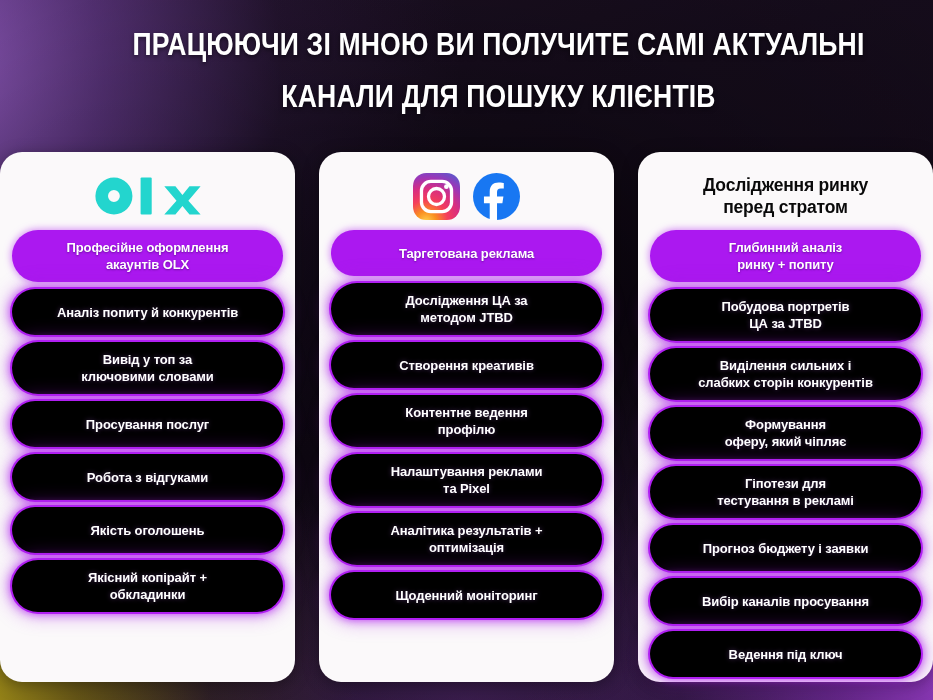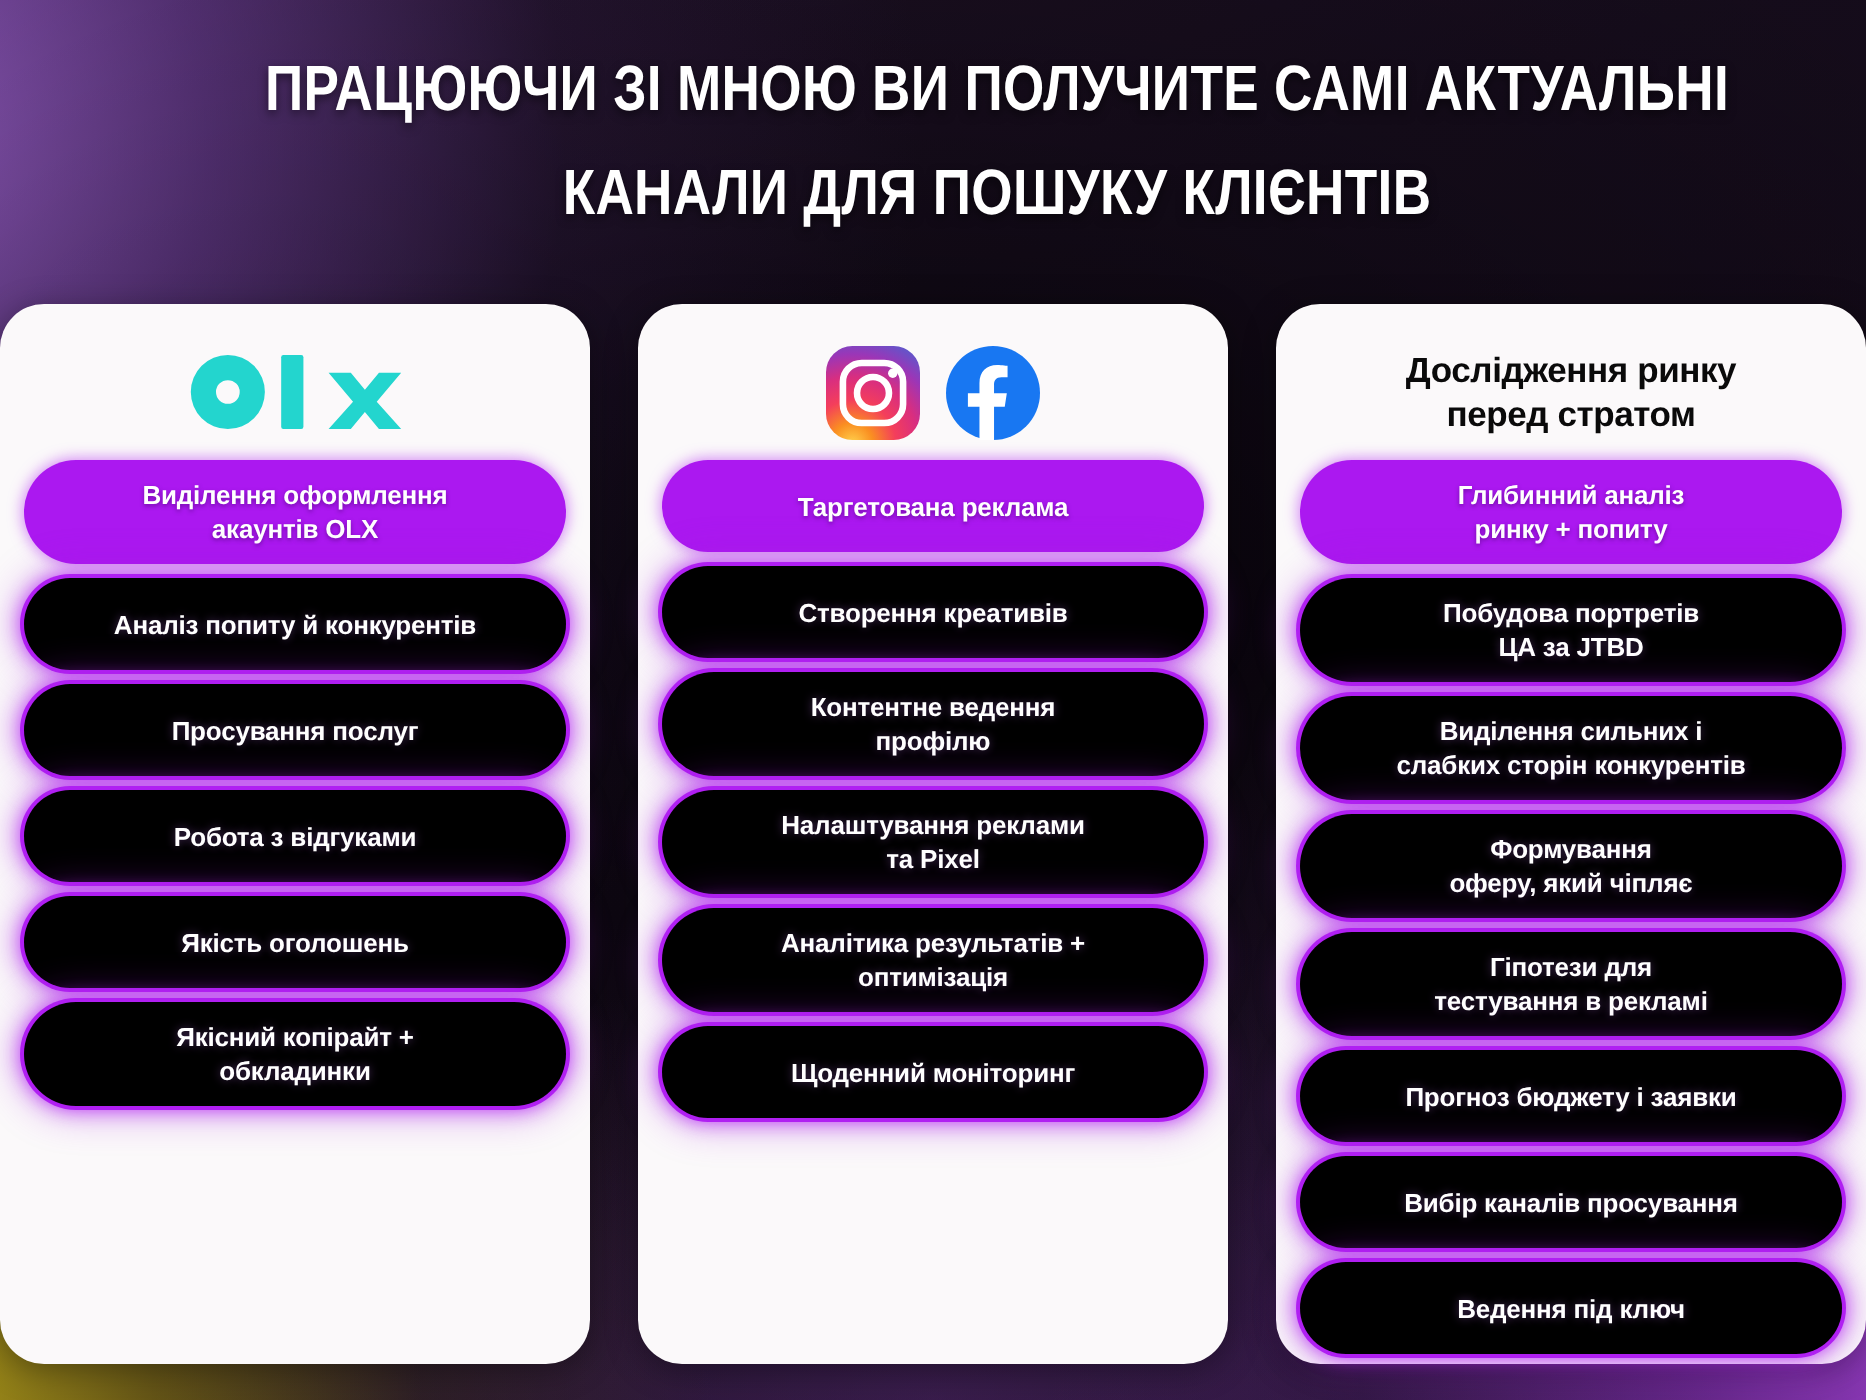--- a/index.html
+++ b/index.html
@@ -155,23 +155,25 @@
 <div id="columns">
     <div class="card">
       <div class="card-head">
         <svg viewBox="0 0 150 54" width="112" height="40" class="logo-olx">
           <path d="M29 2a25 25 0 1 0 0 50 25 25 0 0 0 0-50zm0 33a8 8 0 1 1 0-16 8 8 0 0 1 0 16z" fill="#23D5CE"></path>
           <rect x="65" y="2" width="15" height="50" rx="1.5" fill="#23D5CE"></rect>
           <path d="M97 14h15l9.5 11.5L131 14h15l-16.5 19.5L146 52h-15l-9.5-11.5L112 52H97l16.5-18.5z" fill="#23D5CE"></path>
         </svg>
       </div>
       <div class="pills">
-        <div class="pill accent tall">Виділення оформлення
+        <div class="pill accent tall">Професійне оформлення
 акаунтів OLX</div>
         <div class="pill dark">Аналіз попиту й конкурентів</div>
+        <div class="pill dark tall">Вивід у топ за
+ключовими словами</div>
         <div class="pill dark">Просування послуг</div>
         <div class="pill dark">Робота з відгуками</div>
         <div class="pill dark">Якість оголошень</div>
         <div class="pill dark tall">Якісний копірайт +
 обкладинки</div>
       </div>
     </div>
     <div class="card">
       <div class="card-head">
         <svg viewBox="0 0 100 100" width="47" height="47" class="logo-ig">
@@ -190,20 +192,22 @@
           <circle cx="50" cy="50" r="17" fill="none" stroke="#fff" stroke-width="7"></circle>
           <circle cx="71" cy="29" r="5" fill="#fff"></circle>
         </svg>
         <svg viewBox="0 0 100 100" width="47" height="47" class="logo-fb">
           <circle cx="50" cy="50" r="50" fill="#1877F2"></circle>
           <path d="M62.5 64.5l2.2-14.3H51.1v-9.3c0-3.9 1.9-7.7 8-7.7h6.4V21.1s-5.7-1-11.1-1c-11.4 0-18.8 6.9-18.8 19.3v10.8H23.3v14.3h12.3V100a50 50 0 0 0 15.5 0V64.5z" fill="#fff"></path>
         </svg>
       </div>
       <div class="pills">
         <div class="pill accent">Таргетована реклама</div>
+        <div class="pill dark tall">Дослідження ЦА за
+методом JTBD</div>
         <div class="pill dark">Створення креативів</div>
         <div class="pill dark tall">Контентне ведення
 профілю</div>
         <div class="pill dark tall">Налаштування реклами
 та Pixel</div>
         <div class="pill dark tall">Аналітика результатів +
 оптимізація</div>
         <div class="pill dark">Щоденний моніторинг</div>
       </div>
     </div>

